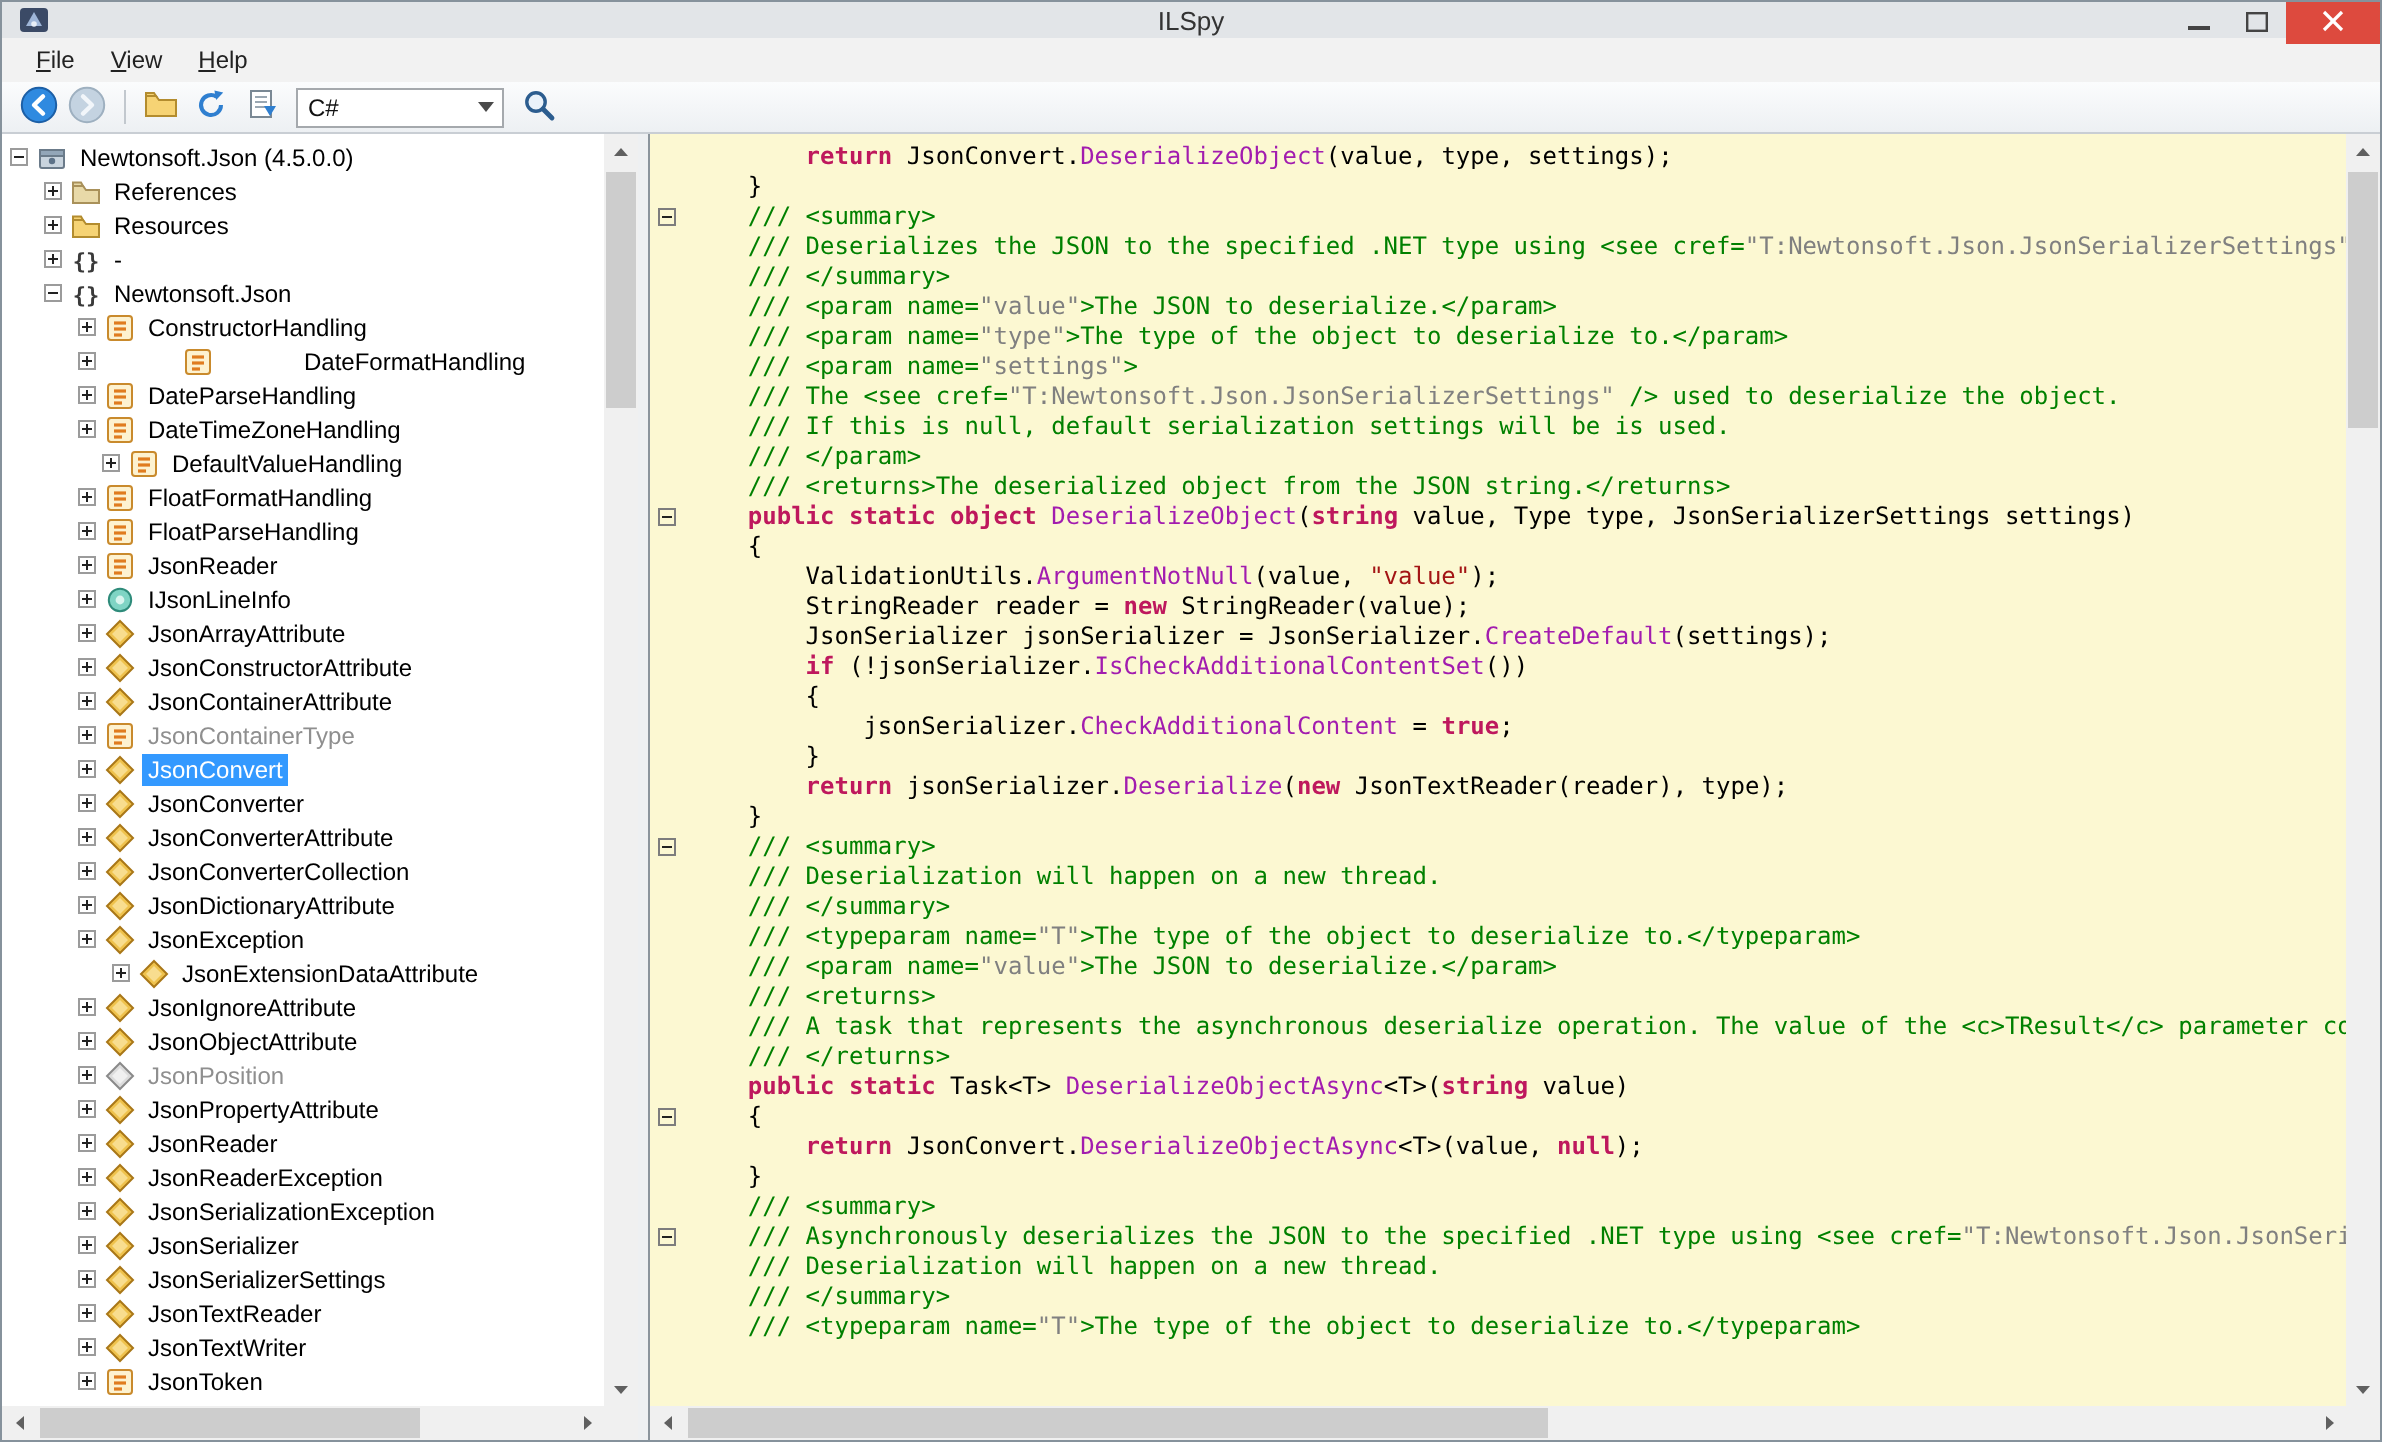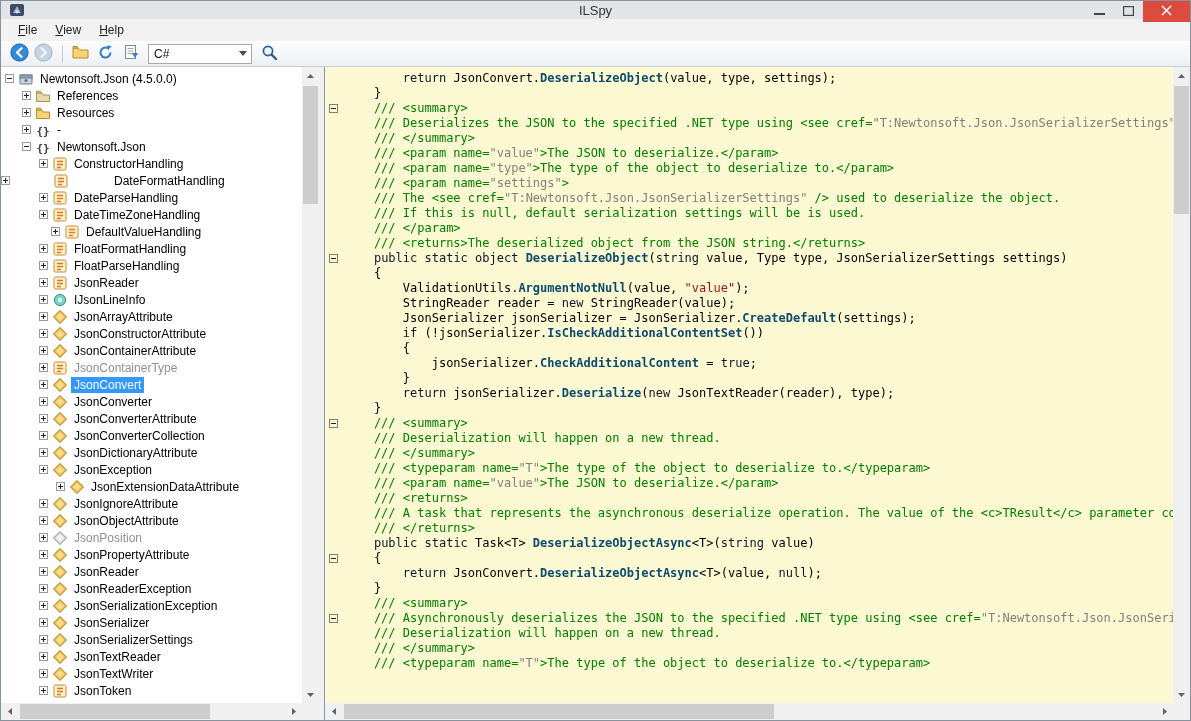--- a/index.html
+++ b/index.html
@@ -43,22 +43,22 @@
 
   
   .code-panel{flex:1;position:relative;background:#fcf8d2;border-left:1px solid #8b949c;overflow:hidden;min-width:0}
   .code-area{position:absolute;left:0;top:0;right:17px;bottom:17px;overflow:hidden}
   .fold-gutter{position:absolute;left:0;top:0;width:18px;bottom:0}
   .fold-box{position:absolute;left:4px;width:9px;height:9px;border:1px solid #7d7d7d;background:#fcf8d2}
   .fold-box::before{content:"";position:absolute;left:1px;right:1px;top:3px;height:1px;background:#222}
   .code-lines{position:absolute;left:20px;top:4px;right:0}
   .code-line{height:15px;line-height:15px;font-family:"DejaVu Sans Mono","Liberation Mono",monospace;font-size:12px;white-space:pre}
   .tp{color:#000000}
-  .tk{color:#0f172a;font-weight:normal}
-  .tm{color:#0c4a6e;font-weight:bold}
+  .tk{color:#be185d;font-weight:bold}
+  .tm{color:#a21caf;font-weight:normal}
   .ts{color:#a31515}
   .tc{color:#008000}
   .tg{color:#808080}
 
   
   .vscroll{position:absolute;top:0;right:0;bottom:17px;width:17px;background:#f0f0f0;display:flex;flex-direction:column}
   .sc-arrow{width:17px;height:17px;display:flex;align-items:center;justify-content:center;flex:0 0 auto}
   .vtrack{flex:1;width:100%;position:relative}
   .vthumb{position:absolute;left:1px;right:1px;background:#cdcdcd}
   .hscroll{position:absolute;left:0;bottom:0;right:17px;height:17px;background:#f0f0f0;display:flex}
@@ -249,21 +249,21 @@
             <span class="tree-icon">
               <svg width="16" height="16" viewBox="0 0 16 16">
                 <rect x="2" y="2" width="12" height="12" rx="1.5" fill="#fdf2d0" stroke="#c98a2c"></rect>
                 <line x1="5" y1="5.5" x2="11" y2="5.5" stroke="#e07c1f" stroke-width="1.6"></line>
                 <line x1="5" y1="8.5" x2="11" y2="8.5" stroke="#e07c1f" stroke-width="1.6"></line>
                 <line x1="5" y1="11.5" x2="9" y2="11.5" stroke="#e07c1f" stroke-width="1.6"></line>
               </svg>
             </span>
             <span class="tree-label">ConstructorHandling</span>
           </div>
-          <div class="tree-row" style=" gap: 39px;">
+          <div class="tree-row" style="padding-left: 38px; gap: 39px;">
             <span class="expander">
               <svg width="9" height="9" viewBox="0 0 9 9">
                 <rect x="0.5" y="0.5" width="8" height="8" fill="#ffffff" stroke="#9b9b9b"></rect>
                 <line x1="2" y1="4.5" x2="7" y2="4.5" stroke="#222" stroke-width="1"></line>
                 <line x1="4.5" y1="2" x2="4.5" y2="7" stroke="#222" stroke-width="1"></line>
               </svg>
             </span>
             <span class="tree-icon">
               <svg width="16" height="16" viewBox="0 0 16 16">
                 <rect x="2" y="2" width="12" height="12" rx="1.5" fill="#fdf2d0" stroke="#c98a2c"></rect>

